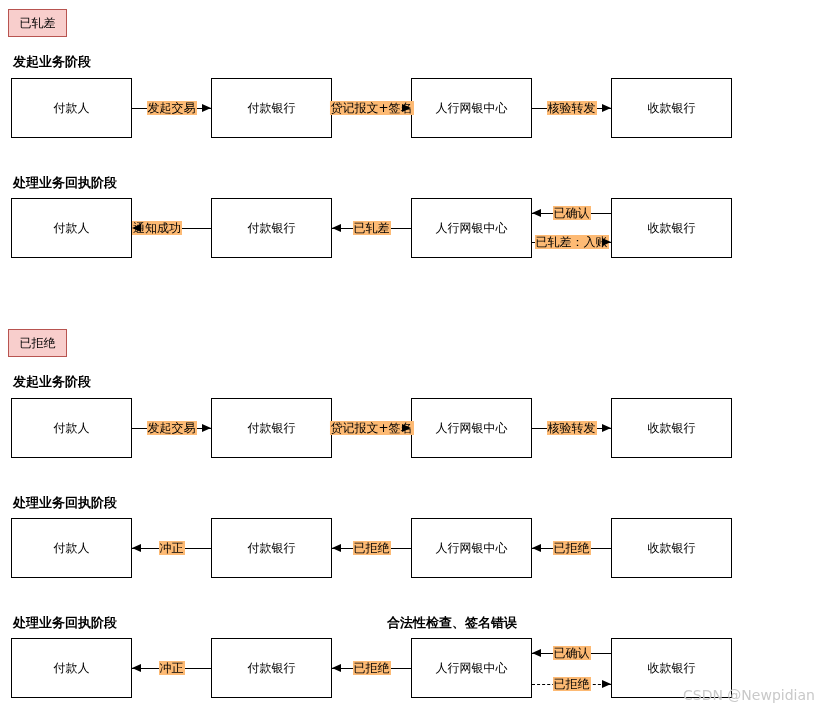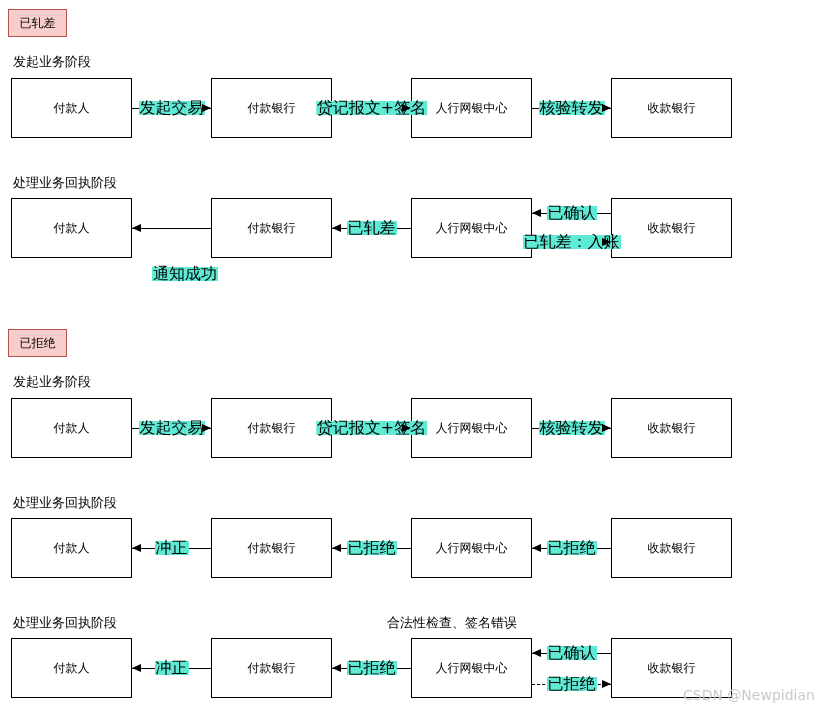--- a/index.html
+++ b/index.html
@@ -5,35 +5,35 @@
   html,body{margin:0;padding:0;background:#fff;}
   body{font-family:"DejaVu Sans",sans-serif;color:#000;}
   #canvas{position:relative;width:821px;height:713px;background:#fff;overflow:hidden;}
   .tag{
     position:absolute;width:59px;height:28px;
     background:var(--tag-fill,#f8cecc);border:1px solid var(--tag-border,#b85450);
     display:flex;align-items:center;justify-content:center;
     font-size:12px;white-space:nowrap;box-sizing:border-box;
   }
   .stage-title{
-    position:absolute;font-size:13px;font-weight:normal;white-space:nowrap;line-height:15px;text-align:center;
+    position:absolute;font-size:13px;font-weight:bold;white-space:nowrap;line-height:15px;text-align:center;
   }
   .node{
     position:absolute;background:#fff;border:1px solid #000;box-sizing:border-box;
     display:flex;align-items:center;justify-content:center;
     font-size:12px;white-space:nowrap;z-index:1;
   }
   .edge-line{
     position:absolute;height:0;border-top:1px solid var(--line,#000);z-index:2;
   }
   .edge-line.dashed{border-top-style:dashed;}
   .edge-label{
     position:absolute;transform:translate(-50%,-50%);
-    font-size:16px;line-height:14px;white-space:nowrap;
-    background:#5eead4;padding:0 1px;z-index:3;
+    font-size:12px;line-height:14px;white-space:nowrap;
+    background:#fdba74;padding:0 1px;z-index:3;
   }
   .arrow{position:absolute;width:0;height:0;z-index:4;}
   .arrow-right{
     border-left:9px solid var(--line,#000);
     border-top:4px solid transparent;border-bottom:4px solid transparent;
   }
   .arrow-left{
     border-right:9px solid var(--line,#000);
     border-top:4px solid transparent;border-bottom:4px solid transparent;
   }
@@ -62,21 +62,21 @@
     <div class="edge-line" style="left: 532px; top: 108px; width: 79px;"></div>
     <div class="arrow arrow-right" style="left: 602px; top: 104px;"></div>
     <div class="edge-label" style="left: 571.5px; top: 108px;">核验转发</div>
     <div class="stage-title" style="left: 13px; top: 175px;">处理业务回执阶段</div>
     <div class="node" style="left: 11px; top: 198px; width: 121px; height: 60px;">付款人</div>
     <div class="node" style="left: 211px; top: 198px; width: 121px; height: 60px;">付款银行</div>
     <div class="node" style="left: 411px; top: 198px; width: 121px; height: 60px;">人行网银中心</div>
     <div class="node" style="left: 611px; top: 198px; width: 121px; height: 60px;">收款银行</div>
     <div class="edge-line" style="left: 132px; top: 228px; width: 79px;"></div>
     <div class="arrow arrow-left" style="left: 132px; top: 224px;"></div>
-    <div class="edge-label" style="left: 185px; top: 228px; margin-top: 46px;">通知成功</div>
+    <div class="edge-label" style="left: 157px; top: 228px;">通知成功</div>
     <div class="edge-line" style="left: 332px; top: 228px; width: 79px;"></div>
     <div class="arrow arrow-left" style="left: 332px; top: 224px;"></div>
     <div class="edge-label" style="left: 371.5px; top: 228px;">已轧差</div>
     <div class="edge-line" style="left: 532px; top: 213px; width: 79px;"></div>
     <div class="arrow arrow-left" style="left: 532px; top: 209px;"></div>
     <div class="edge-label" style="left: 571.5px; top: 213px;">已确认</div>
     <div class="edge-line" style="left: 532px; top: 242px; width: 79px;"></div>
     <div class="arrow arrow-right" style="left: 602px; top: 238px;"></div>
     <div class="edge-label" style="left: 571.5px; top: 242px;">已轧差：入账</div>
     <div class="tag" style="left: 8px; top: 329px;">已拒绝</div>

